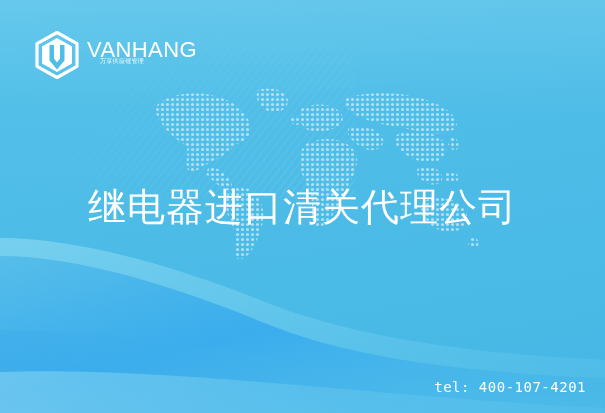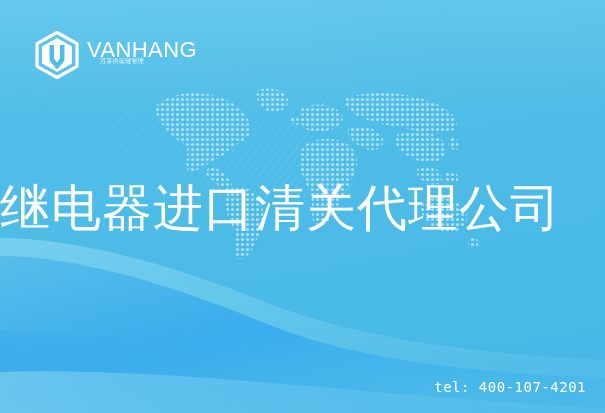--- a/index.html
+++ b/index.html
@@ -107,23 +107,24 @@
     white-space: nowrap;
     line-height: 1;
     opacity: 0.95;
   }
 
   
   #headline {
     position: absolute;
     left: 0;
     right: 0;
-    top: 181px;
+    top: 187px;
+    text-align: center;
     font-family: "DejaVu Sans", sans-serif;
-    font-size: 50px;
+    font-size: 38px;
     font-weight: 400;
     color: #ffffff;
     letter-spacing: 1px;
     line-height: 1.1;
     white-space: nowrap;
   }
 
   
   #phone {
     position: absolute;

